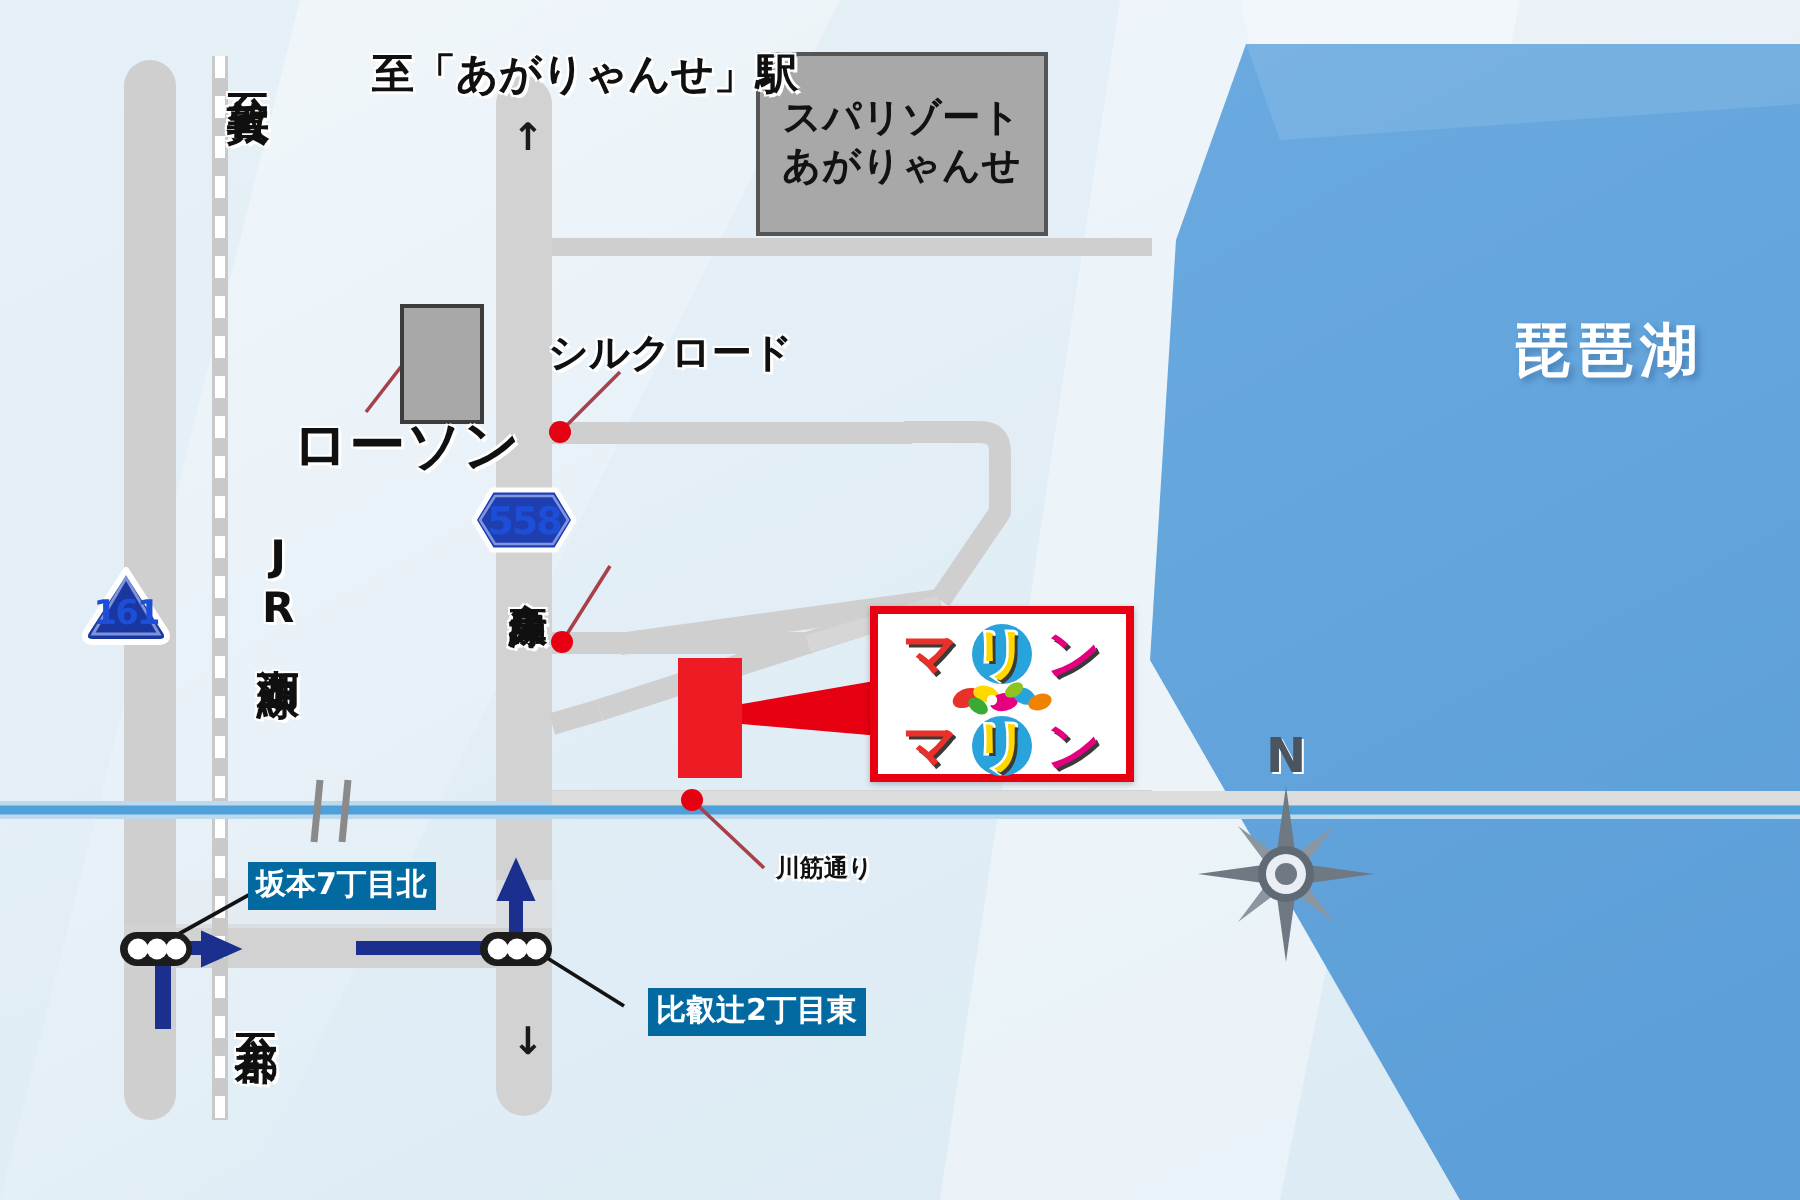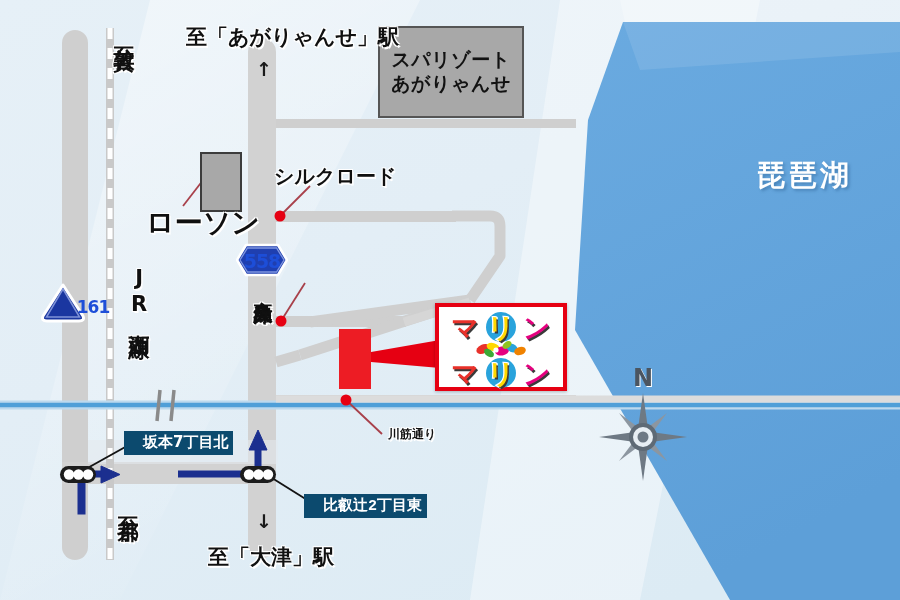--- a/index.html
+++ b/index.html
@@ -10,22 +10,22 @@
     background:#e9f2f8;
   }
   #map-root svg.layer{position:absolute;left:0;top:0;width:900px;height:600px;}
   .lbl{position:absolute;white-space:pre;line-height:1.05;
        font-weight:bold;color:#101010;
        text-shadow:1.5px 1.5px 0 #ffffff, -1px -1px 0 #fff, 1px -1px 0 #fff, -1px 1px 0 #fff;
        pointer-events:none;}
   .vert{writing-mode:vertical-rl;text-orientation:upright;}
   .lbl-lake{position:absolute;color:#fff;font-weight:bold;font-size:29px;letter-spacing:3px;
             text-shadow:2px 2px 3px rgba(40,90,140,.45);}
-  .boxlabel{position:absolute;background:#0c4a6e;color:#fff;font-weight:bold;
-            font-size:15px;padding:2px 5px 3px 19px;letter-spacing:0px;white-space:nowrap;}
+  .boxlabel{position:absolute;background:#0369a1;color:#fff;font-weight:bold;
+            font-size:15px;padding:2px 5px 3px 4px;letter-spacing:0px;white-space:nowrap;}
   .bldg{position:absolute;background:#a8a8a8;border:2.5px solid #3c3c3c;}
   .bldg-label{position:absolute;background:#a8a8a8;border:2px solid #555;
               display:flex;flex-direction:column;align-items:center;justify-content:center;
               font-weight:bold;color:#121212;line-height:1.25;letter-spacing:.5px;}
   .shield161{position:absolute;width:46px;height:40px;}
   .shield558{position:absolute;width:52px;height:34px;}
   .shield-txt{position:absolute;width:100%;text-align:center;color:#1d4ed8;font-weight:bold;
               text-shadow:none;}
   .logo-card{position:absolute;background:#fff;border:4px solid #e60012;
              box-shadow:0 1px 3px rgba(0,0,0,.25);}
@@ -196,44 +196,43 @@
 
   <div class="compass-n" style="left:633px;top:364px;font-size:24px;">N</div>
 
   <div class="lbl vert" style="left:113px;top:30px;font-size:21px;letter-spacing:2px;">至敦賀</div>
 
   <div class="lbl" style="left:186px;top:26px;font-size:21px;">至「あがりゃんせ」駅</div>
   <div class="arrowglyph" style="left:256px;top:58px;font-size:19px;">↑</div>
 
   <div class="lbl vert" style="left:117px;top:500px;font-size:21px;letter-spacing:2px;">至京都</div>
 
-  <div class="lbl" style="left:208px;top:546px;font-size:21px;">至「大津」駅</div>
   <div class="arrowglyph" style="left:256px;top:510px;font-size:19px;">↓</div>
 
   <div class="lbl vert" style="left:128px;top:266px;font-size:21px;letter-spacing:2px;">JR湖西線</div>
 
   <div class="lbl vert" style="left:253px;top:286px;font-size:19px;letter-spacing:1px;">高島大津線</div>
 
   <div class="lbl" style="left:274px;top:166px;font-size:20px;">シルクロード</div>
 
 
   <div class="lbl" style="left:388px;top:428px;font-size:12px;">川筋通り</div>
 
   <div class="lbl" style="left:146px;top:208px;font-size:28px;">ローソン</div>
 
   <div class="boxlabel" style="left:124px;top:431px;">坂本7丁目北</div>
 
-  <div class="boxlabel" style="left:304px;top:494px;font-family:Liberation Mono, monospace;">比叡辻2丁目東</div>
+  <div class="boxlabel" style="left:324px;top:494px;">比叡辻2丁目東</div>
 
   <div class="shield161" style="left:40px;top:283px;">
     <svg viewBox="0 0 46 40" width="46" height="40">
       <path d="M23 2 L43 33 Q45 38 39 38 L7 38 Q1 38 3 33 Z" fill="#1a36a0" stroke="#ffffff" stroke-width="3" stroke-linejoin="round"></path>
       <path d="M23 6 L39.5 34 L6.5 34 Z" fill="none" stroke="#7f93d8" stroke-width="1.5"></path>
     </svg>
-    <div class="shield-txt" style="top:14px;font-size:17px;letter-spacing:-1px;margin-left:30px;">161</div>
+    <div class="shield-txt" style="top:14px;font-size:17px;letter-spacing:-1px;">161</div>
   </div>
 
   <div class="shield558" style="left:236px;top:243px;">
     <svg viewBox="0 0 52 34" width="52" height="34">
       <polygon points="10,2 42,2 51,17 42,32 10,32 1,17" fill="#1f3fb0" stroke="#ffffff" stroke-width="2.6" stroke-linejoin="round"></polygon>
       <polygon points="11.5,5 40.5,5 48,17 40.5,29 11.5,29 4,17" fill="none" stroke="#8097e0" stroke-width="1.3"></polygon>
     </svg>
     <div class="shield-txt" style="top:7px;font-size:19px;letter-spacing:-1px;">558</div>
   </div>
 

